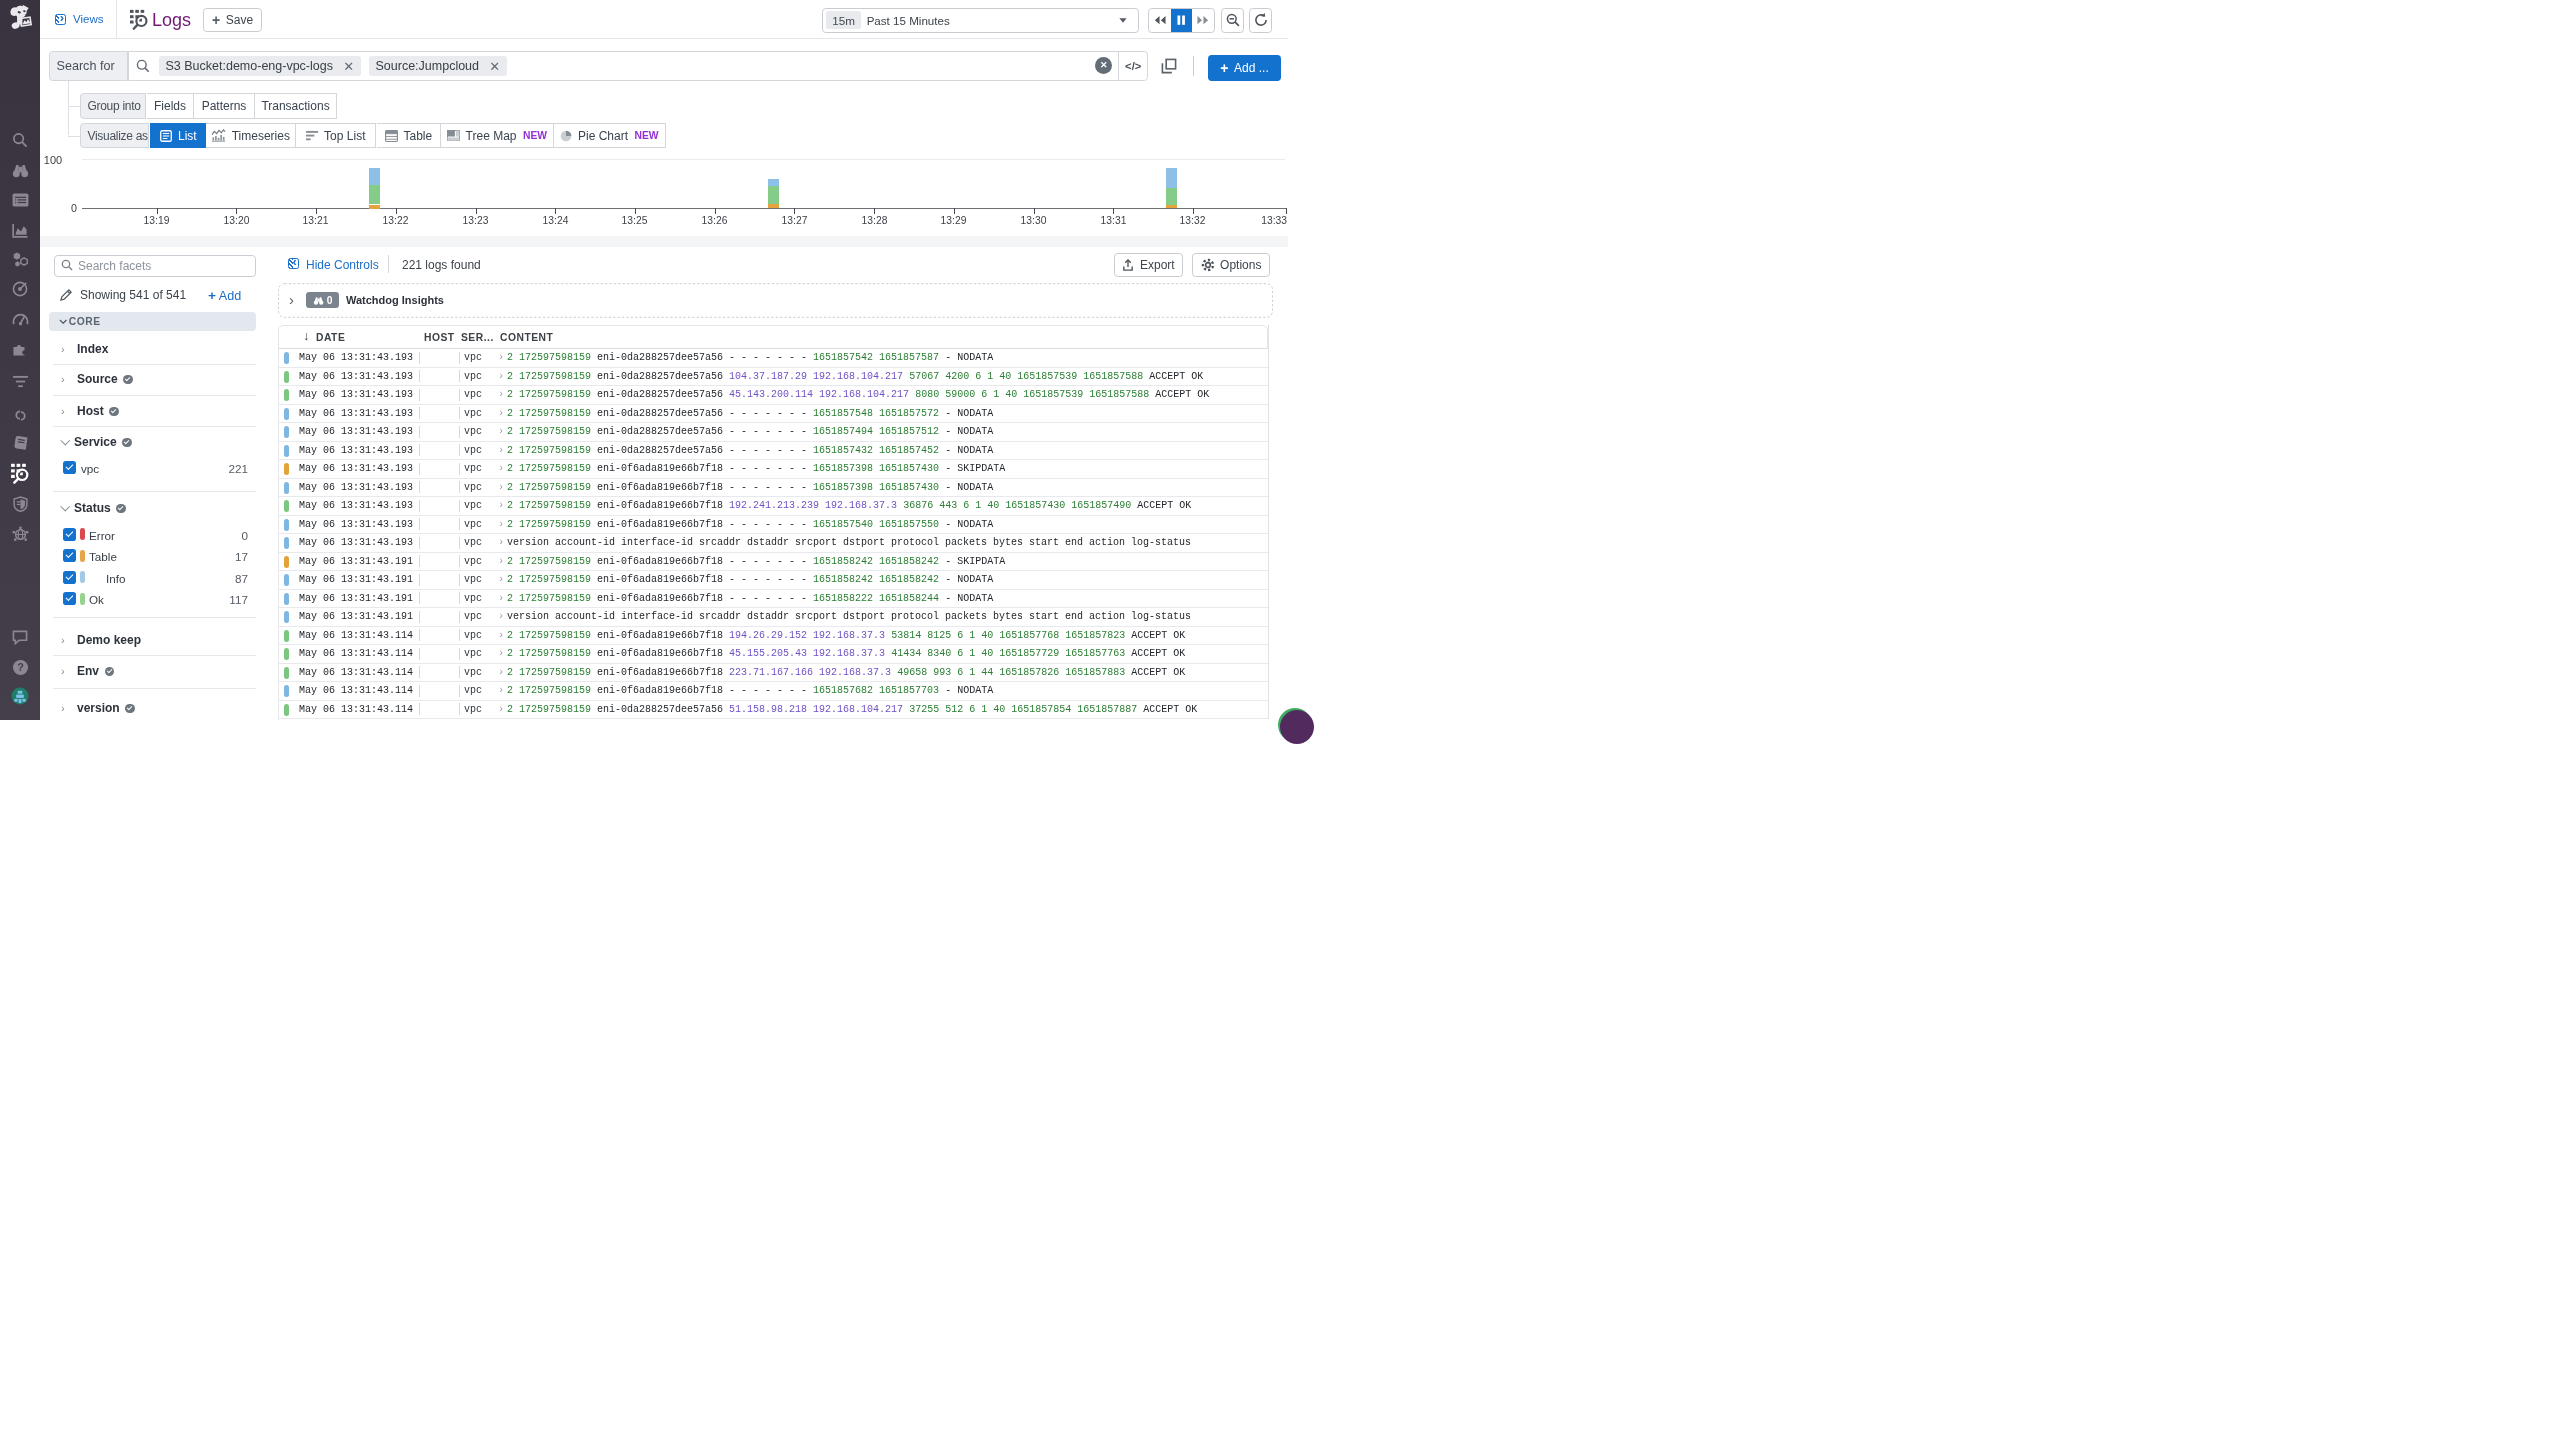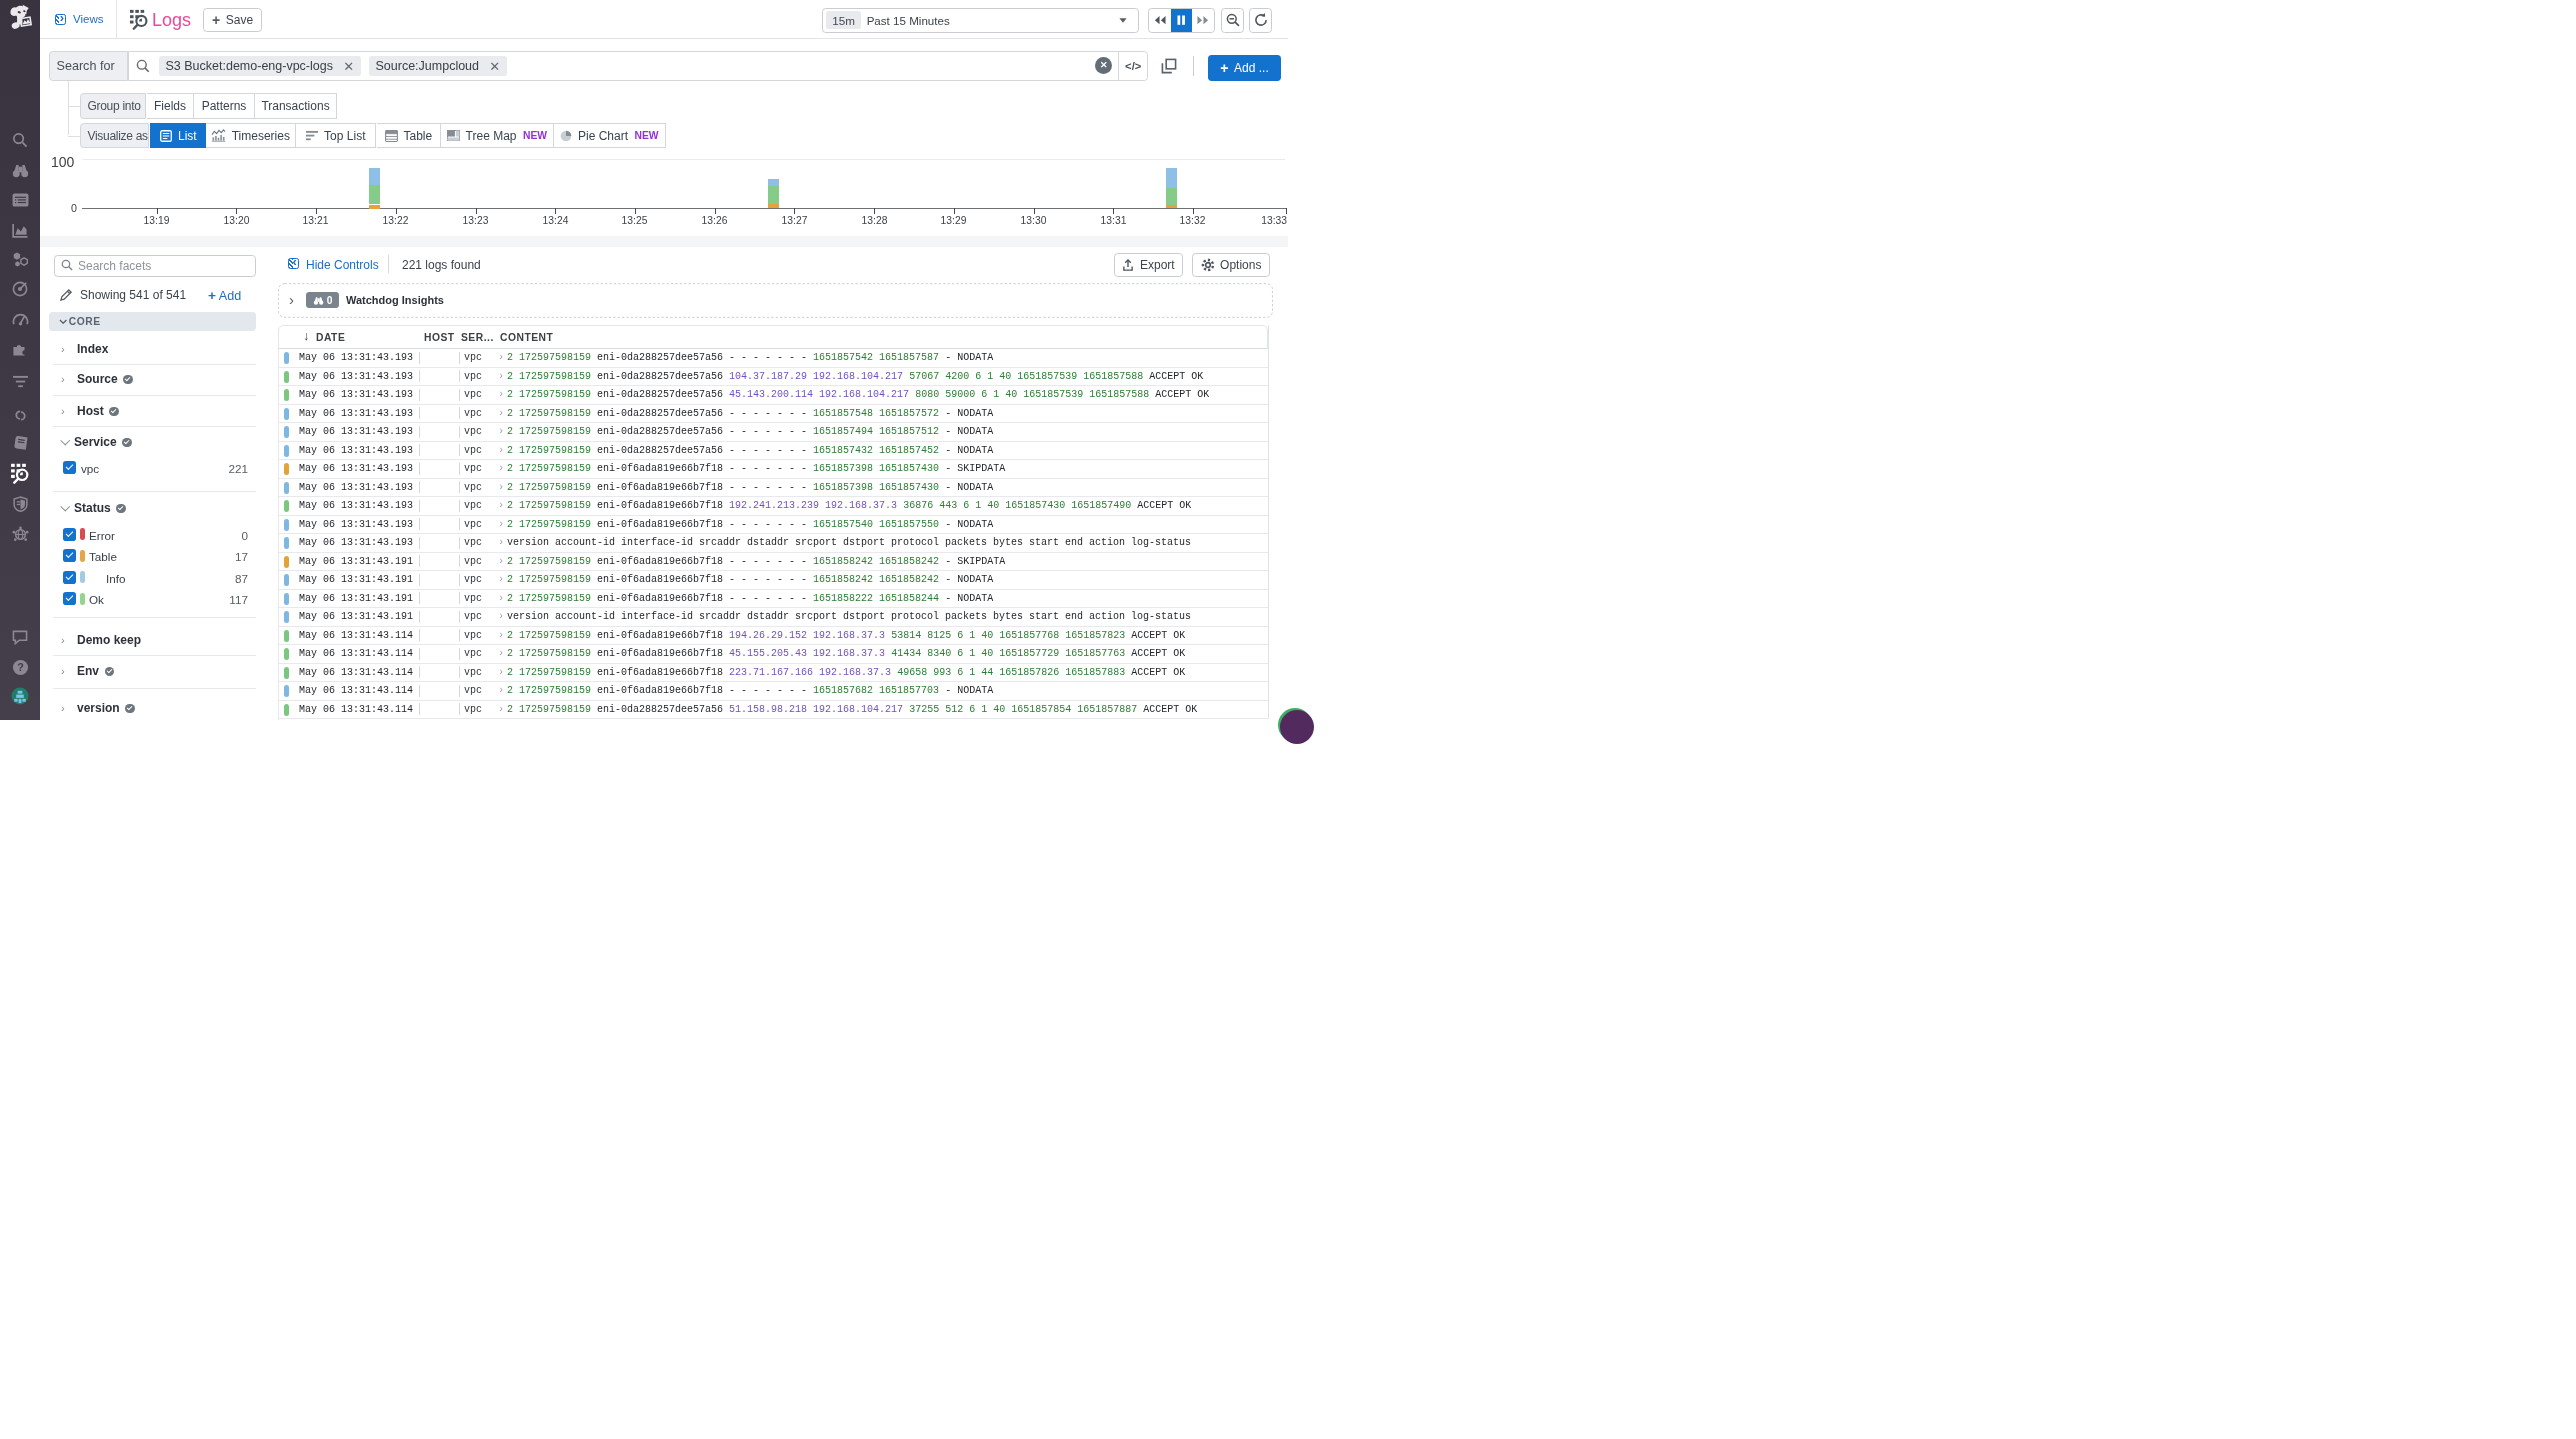--- a/index.html
+++ b/index.html
@@ -239,21 +239,21 @@
           <rect x="11.4" y="2" width="3.8" height="3.2"></rect>
         <rect x="0" y="7.7" width="3.8" height="3.2"></rect>
           <rect x="5.7" y="7.7" width="3.8" height="3.2"></rect>
         <rect x="0" y="13.4" width="3.8" height="3.2"></rect>
       </g>
       <circle cx="12.2" cy="13.8" r="5.4" fill="none" stroke="#4e545b" stroke-width="2.3"></circle>
       <path d="M9.8 14.3 a3 3 0 0 1 3-3 l0 3 z" fill="#4e545b"></path>
       <line x1="7.9" y1="18.1" x2="4" y2="22.2" stroke="#4e545b" stroke-width="2.5" stroke-linecap="round"></line>
   </svg>
     </div>
-  <div class="abs" style="left:112px;top:9.8px;color:#ec4899;font-size:18px">Logs</div>
+  <div class="abs" style="left:112px;top:9.8px;color:#701a75;font-size:18px">Logs</div>
   <div class="btn" style="left:163px;top:8px;width:59px;height:24px"><span style="font-weight:700;color:#565d64;font-size:14px;margin-right:5.6px">+</span>Save</div>
 
   <div class="btn" style="left:782px;top:7.5px;width:317px;height:25px;justify-content:flex-start">
     <span style="background:#e8eaed;border-radius:2.8px;padding:2.8px 6px;margin-left:3.3px;font-size:11.7px;color:#434a52">15m</span>
     <span style="margin-left:5.6px;font-size:11.6px;color:#3b424a">Past 15 Minutes</span>
     <span style="position:absolute;right:11.2px;top:9.3px;width:0;height:0;border-left:4.7px solid transparent;border-right:4.7px solid transparent;border-top:5.6px solid #555c63;transform:scale(0.9)"></span>
   </div>
   <div class="btn" style="left:1108px;top:7.5px;width:67px;height:25px;padding:0">
     <div style="flex:1;height:100%;display:flex;align-items:center;justify-content:center">
         <svg width="12" height="10.3" viewBox="0 0 13 11">
@@ -364,21 +364,21 @@
       <rect x="0.5" y="0.5" width="8" height="6.5" fill="#858c93"></rect>
       <rect x="9.5" y="0.5" width="4" height="6.5" fill="#c9ced3"></rect>
       <rect x="0.5" y="8" width="13" height="3.5" fill="#c9ced3"></rect>
     </svg>Tree Map<span style="color:#9330d6;font-size:10.3px;font-weight:700;margin-left:6.5px">NEW</span></div>
 <div class="wbox" style="left:554px;top:123px;width:112px;height:25px">
   <svg width="12" height="12" viewBox="0 0 13 13" style="margin-right:5.6px">
       <circle cx="6.5" cy="6.5" r="5.8" fill="#c9ced3"></circle>
       <path d="M6.5 6.5 L6.5 0.7 A5.8 5.8 0 0 1 12.3 6.5 z" fill="#858c93"></path>
     </svg>Pie Chart<span style="color:#9330d6;font-size:10.3px;font-weight:700;margin-left:6.5px">NEW</span></div>
 
-<div class="abs" style="left:51px;top:154px;width:26px;text-align:left;font-size:14px;color:#3e4146">100</div>
+<div class="abs" style="left:40px;top:154px;width:26px;text-align:center;font-size:11px;color:#3e4146">100</div>
 <div class="abs" style="left:82px;top:159px;width:1203px;height:0.9px;background:#e9ebed"></div>
 <div class="abs" style="left:51px;top:202px;width:26px;text-align:right;font-size:10.7px;color:#3e4146">0</div>
 <div class="abs" style="left:82px;top:208px;width:1204px;height:1.1px;background:#6e7276"></div>
 <div class="bar" style="left:369px;top:168px;height:17.3px;background:#8ec0e7"></div>
 <div class="bar" style="left:369px;top:185px;height:19px;background:#85cc89"></div>
 <div class="bar" style="left:369px;top:205px;height:3.5px;background:#e5a33e"></div>
 <div class="bar" style="left:768px;top:179px;height:7.4px;background:#8ec0e7"></div>
 <div class="bar" style="left:768px;top:186px;height:18px;background:#85cc89"></div>
 <div class="bar" style="left:768px;top:204px;height:3.7px;background:#e5a33e"></div>
 <div class="bar" style="left:1166px;top:168px;height:20px;background:#8ec0e7"></div>

